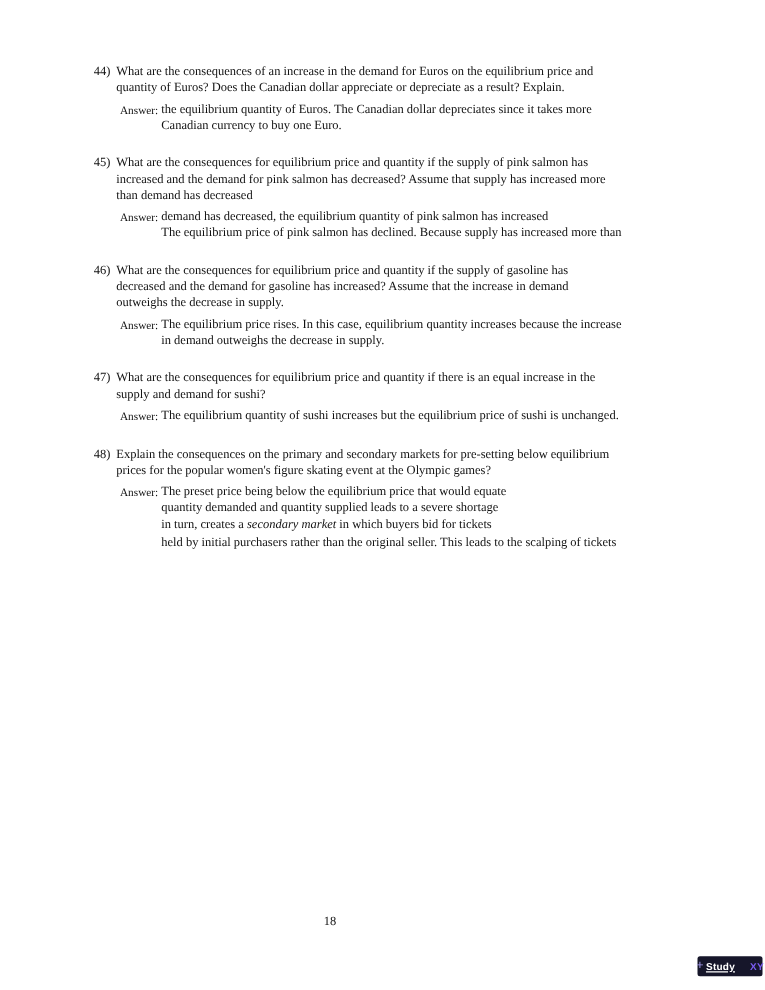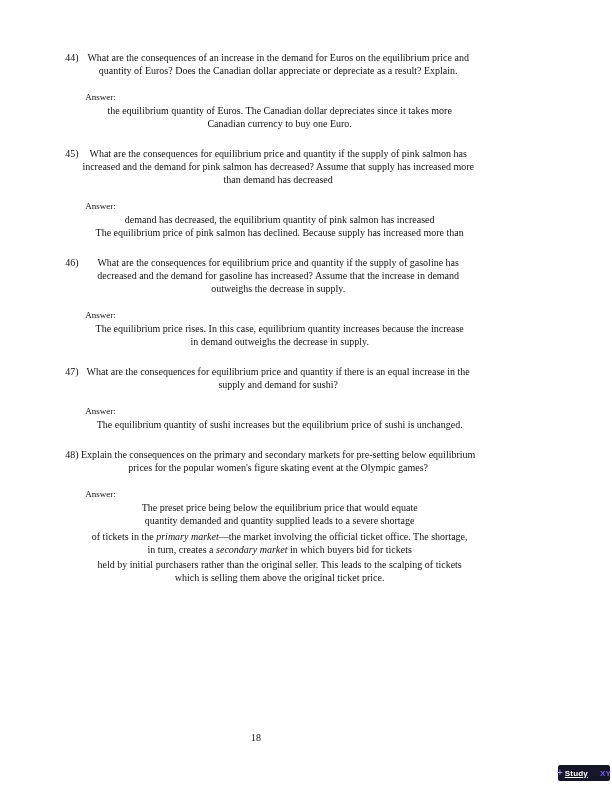--- a/index.html
+++ b/index.html
@@ -7,39 +7,38 @@
     width: 612px; height: 792px;
     background: #ffffff;
     position: relative;
     overflow: hidden;
     font-family: "Liberation Serif", "DejaVu Serif", serif;
     color: #111111;
   }
   .page { position: absolute; inset: 0; }
   .content {
     position: absolute;
-    left: 63px; top: 51px;
+    left: 75px; top: 51px;
     font-size: 10px;
     line-height: 13px;
-    text-align: center;
   }
   .block { margin-bottom: 17px; }
   .qrow { display: flex; }
   .qnum { width: 18px; flex: none; }
   .qtext { flex: 1; font-family: Liberation Serif, serif; }
   .line { white-space: nowrap; }
-  .answer { display: flex; margin-left: 3px; margin-top: 13px; flex-direction: column; }
+  .answer { display: flex; margin-left: 3px; margin-top: 4px; }
   .alabel { flex: none; width: 33px; font-size: 9px; padding-top: 1px; }
   .atext { flex: 1; }
   .sp3 { margin-top: 3px; }
   .sp2 { margin-top: 2px; }
   .it { font-style: italic; }
   .footer-page {
     position: absolute;
-    top: 731px; left: 4px;
+    top: 731px; left: 12px;
     width: 504px;
     text-align: center;
     font-size: 10px;
     line-height: 13px;
   }
   .brand {
     position: absolute;
     left: 558px; top: 765px;
     width: 52px; height: 16px;
     border-radius: 2px;
@@ -133,24 +132,22 @@
       <div class="qrow">
         <span class="qnum">48)</span>
         <div class="qtext">
           <div class="line">Explain the consequences on the primary and secondary markets for pre-setting below equilibrium</div>
           <div class="line">prices for the popular women's figure skating event at the Olympic games?</div>
           <div class="answer">
             <span class="alabel">Answer:</span>
             <div class="atext">
               <div class="line">The preset price being below the equilibrium price that would equate</div>
               <div class="line">quantity demanded and quantity supplied leads to a severe shortage</div>
-              <div class="line sp3"><span>of tickets in the </span><span class="it">primary market</span><span>—the market involving the official ticket office. The shortage,</span></div>
               <div class="line"><span>in turn, creates a </span><span class="it">secondary market</span><span> in which buyers bid for tickets</span></div>
               <div class="line sp2">held by initial purchasers rather than the original seller. This leads to the scalping of tickets</div>
-              <div class="line">which is selling them above the original ticket price.</div>
             </div>
           </div>
         </div>
       </div>
     </div>
 
   </div>
 
   <div class="footer-page">18</div>
 

